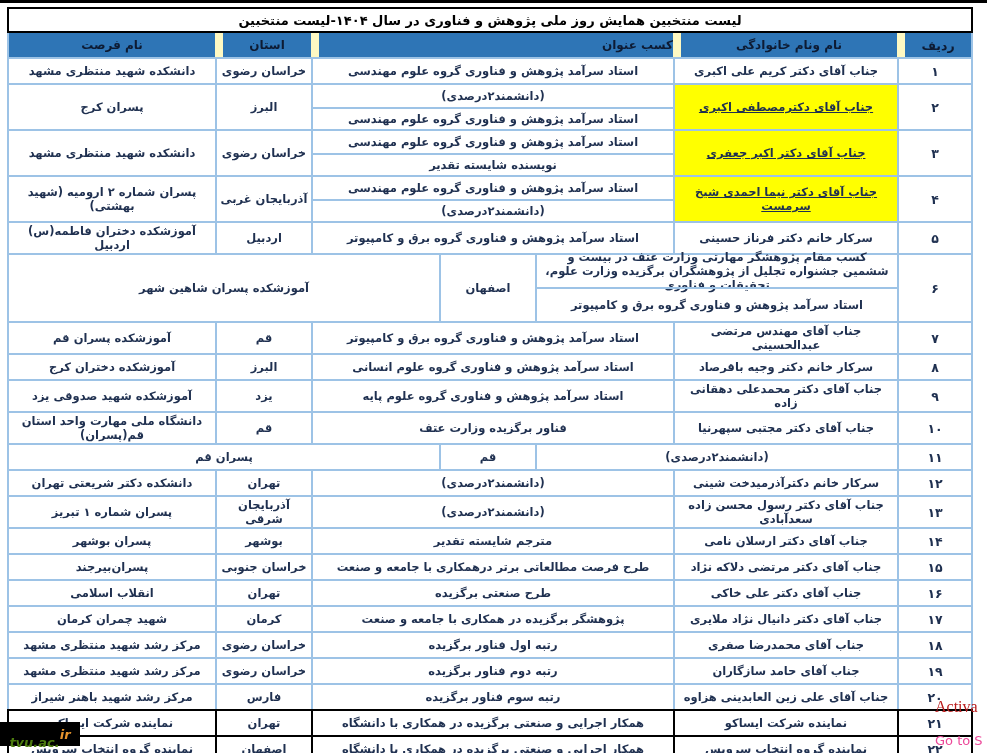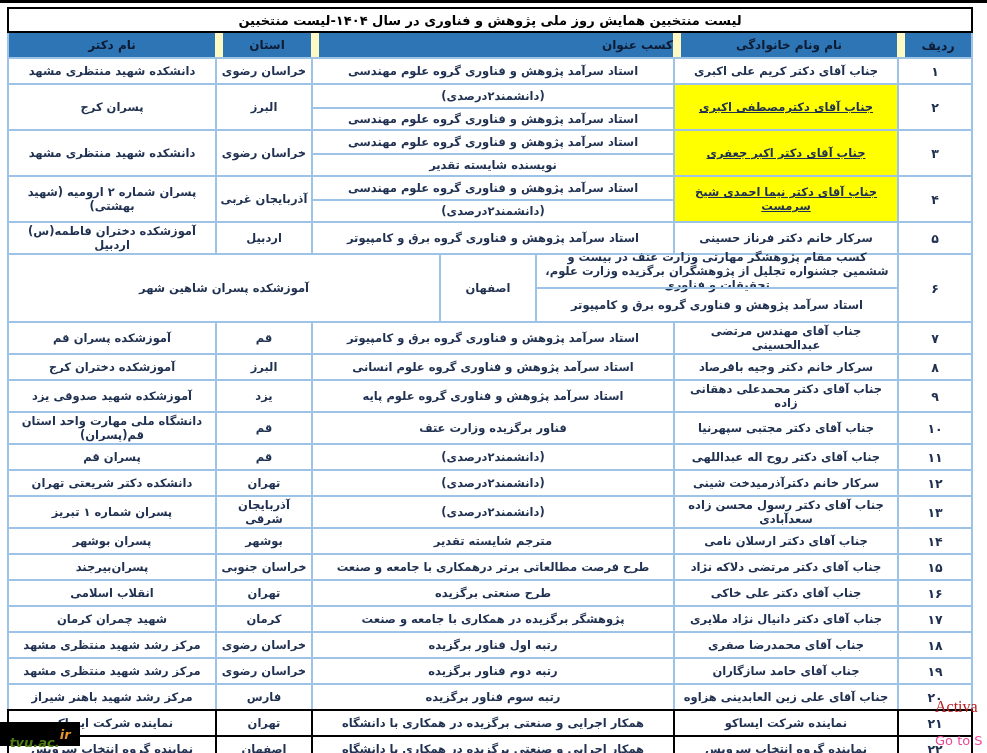--- a/index.html
+++ b/index.html
@@ -80,21 +80,21 @@
 <div class="top-line"></div>
 
 <div class="tbl-wrap">
   <div class="title-cell">لیست منتخبین همایش روز ملی پژوهش و فناوری در سال ۱۴۰۴-لیست منتخبین</div>
   <div class="tbl">
     <div class="hrow">
       <div class="hcell c-num">ردیف</div>
       <div class="hcell c-name">نام ونام خانوادگی</div>
       <div class="hcell c-ach">کسب عنوان</div>
       <div class="hcell c-prov">استان</div>
-      <div class="hcell c-center">نام دکتر</div>
+      <div class="hcell c-center">نام فرصت</div>
     </div>
     <div>
         <div class="row">
     <div class="cell c-num">۱</div>
     <div class="cell c-name">جناب آقای دکتر کریم علی اکبری</div>
     <div class="cell c-ach">
             <div class="sub">استاد سرآمد پژوهش و فناوری گروه علوم مهندسی</div>
           </div>
     <div class="cell c-prov">خراسان رضوی</div>
     <div class="cell c-center">دانشکده شهید منتظری مشهد</div>
@@ -178,21 +178,20 @@
     <div class="cell c-num">۱۰</div>
     <div class="cell c-name">جناب آقای دکتر مجتبی سپهرنیا</div>
     <div class="cell c-ach">
             <div class="sub">فناور برگزیده وزارت عتف</div>
           </div>
     <div class="cell c-prov">قم</div>
     <div class="cell c-center">دانشگاه ملی مهارت واحد استان قم(پسران)</div>
   </div>
         <div class="row">
     <div class="cell c-num">۱۱</div>
-    <div class="cell c-name">جناب آقای دکتر روح اله عبداللهی</div>
     <div class="cell c-ach">
             <div class="sub">(دانشمند۲درصدی)</div>
           </div>
     <div class="cell c-prov">قم</div>
     <div class="cell c-center">پسران قم</div>
   </div>
         <div class="row">
     <div class="cell c-num">۱۲</div>
     <div class="cell c-name">سرکار خانم دکترآذرمیدخت شینی</div>
     <div class="cell c-ach">

